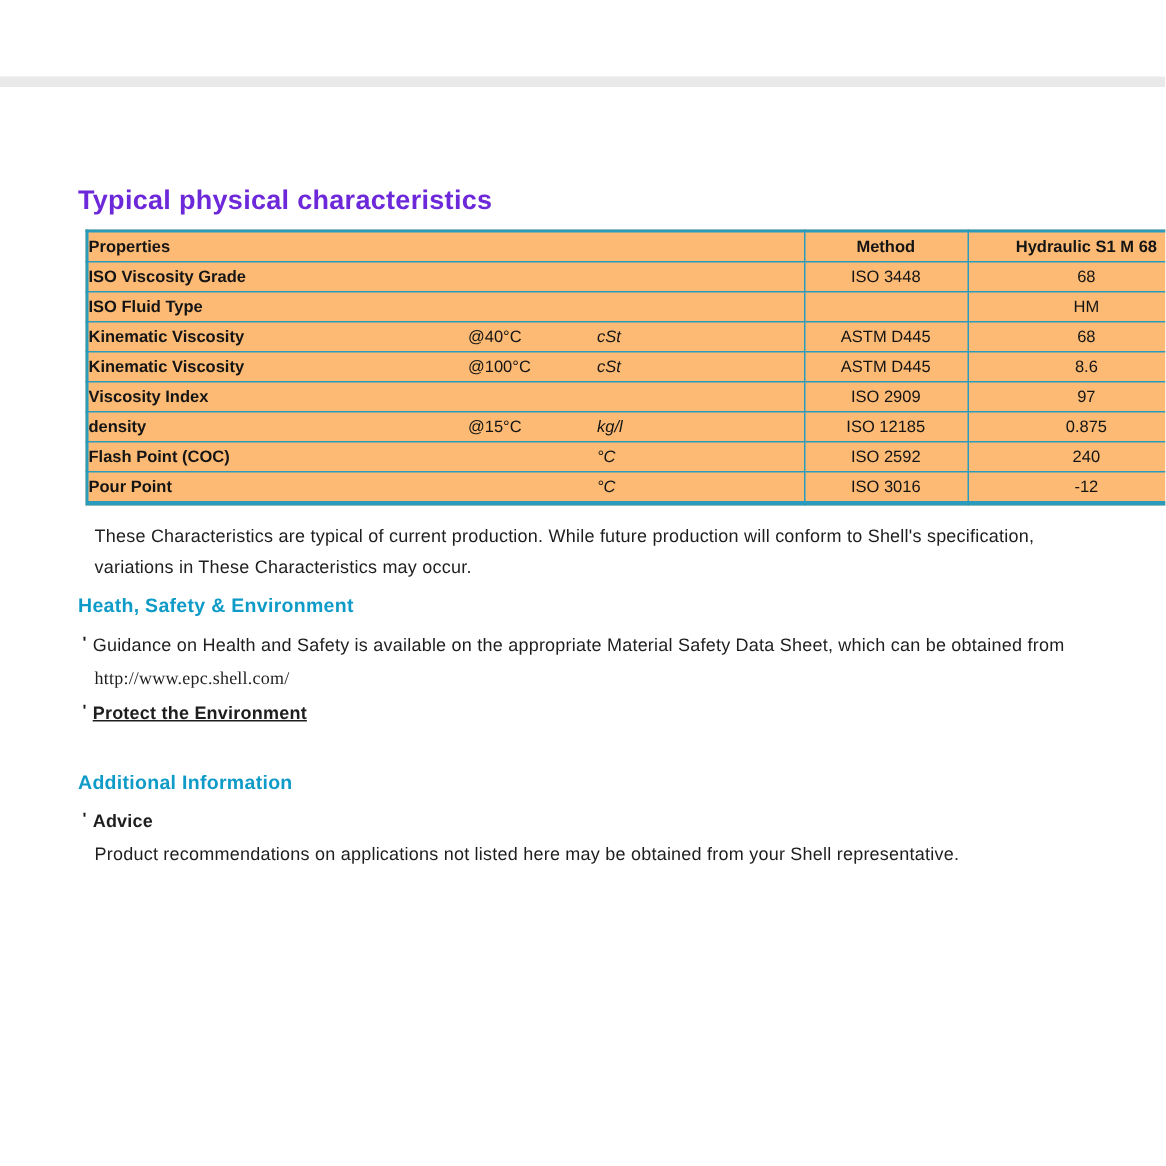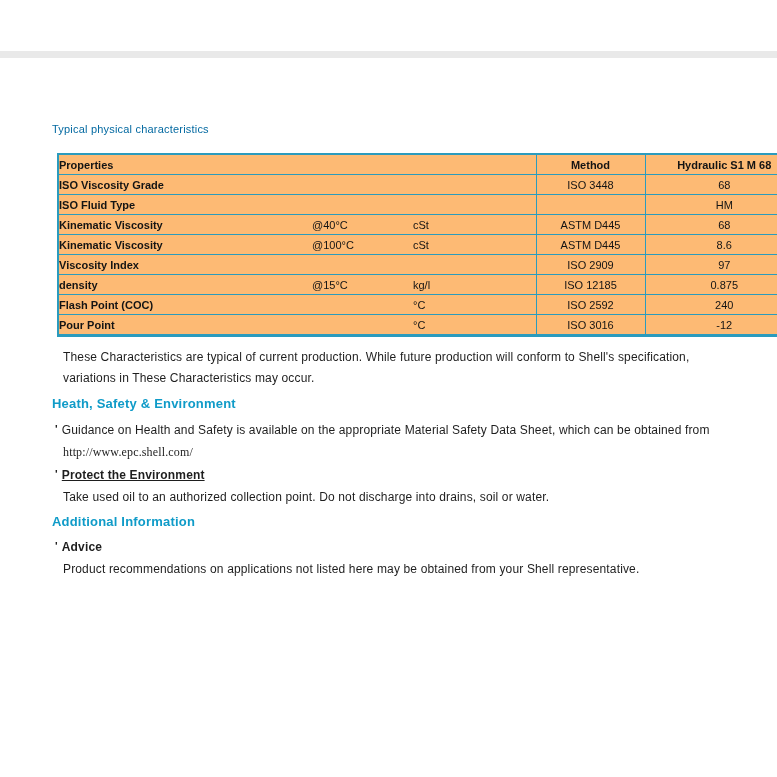--- a/index.html
+++ b/index.html
@@ -2,38 +2,38 @@
 <html><head>
 <meta charset="utf-8">
 <style>
   html,body{margin:0;padding:0;background:#ffffff;}
   .canvas{
     position:relative;width:777px;height:777px;background:#ffffff;overflow:hidden;
     font-family:"Liberation Sans","DejaVu Sans",sans-serif;color:#1b1b1b;
   }
   .gray-band{position:absolute;left:0;top:51px;width:777px;height:7px;background:#e9e9e9;}
   .doc-title{
-    position:absolute;left:52px;top:123px;font-size:11px;font-weight:normal;
-    color:#0369a1;letter-spacing:0.2px;
+    position:absolute;left:52px;top:123px;font-size:18px;font-weight:bold;
+    color:#6d28d9;letter-spacing:0.2px;
   }
   table.spec{
     position:absolute;left:57px;top:153px;width:748px;border-collapse:collapse;
     table-layout:fixed;background:#fdba74;border:2px solid #2b9bbd;border-bottom-width:3px;
   }
   .spec th,.spec td{
     border:1.5px solid #2b9bbd;height:19px;padding:0;font-size:11px;color:#141414;
     vertical-align:middle;white-space:nowrap;overflow:hidden;
   }
   .cA{width:424px;text-align:left;padding-left:6px;position:relative;}
   .cB{width:96px;text-align:center;padding-left:7px;font-weight:normal;}
   .cC{width:140px;text-align:center;font-weight:normal;}
   th.cA,th.cB,th.cC{font-weight:bold;}
   .prop{font-weight:bold;}
   .cond{position:absolute;left:253px;top:50%;transform:translateY(-50%);font-weight:normal;}
-  .unit{position:absolute;left:354px;top:50%;transform:translateY(-50%);font-weight:normal;}
+  .unit{position:absolute;left:339px;top:50%;transform:translateY(-50%);font-weight:normal;font-style:italic;}
   .tline{position:absolute;left:63px;font-size:12px;letter-spacing:0.15px;color:#1e1e1e;white-space:nowrap;}
   .sec-head{position:absolute;left:52px;font-size:13px;font-weight:bold;color:#0f9bc8;letter-spacing:0.2px;white-space:nowrap;}
   .bullet-line{position:absolute;left:55px;font-size:12px;letter-spacing:0.15px;color:#1e1e1e;white-space:nowrap;}
   .tick{display:inline-block;font-size:11px;font-weight:bold;margin-right:4px;vertical-align:top;color:#1e1e1e;}
   .bold{font-weight:bold;}
 </style>
 </head>
 <body>
 
 <div class="canvas">
@@ -96,20 +96,19 @@
 
   <div class="tline" style="top:371px;">variations in These Characteristics may occur.</div>
   <div class="tline" style="top:350px;">These Characteristics are typical of current production. While future production will conform to Shell's specification,</div>
 
   <div class="sec-head" style="top:396px;">Heath, Safety &amp; Environment</div>
 
   <div class="bullet-line" style="top:423px;"><span class="tick">'</span><span>Guidance on Health and Safety is available on the appropriate Material Safety Data Sheet, which can be obtained from</span></div>
   <div class="tline" style="top:445px;font-family:Liberation Serif, serif;">http://www.epc.shell.com/</div>
 
   <div class="bullet-line" style="top:468px;text-decoration:underline;"><span class="tick">'</span><span class="bold">Protect the Environment</span></div>
-  <div class="tline" style="top:490px;">Take used oil to an authorized collection point. Do not discharge into drains, soil or water.</div>
 
   <div class="sec-head" style="top:514px;">Additional Information</div>
 
   <div class="bullet-line" style="top:540px;"><span class="tick">'</span><span class="bold">Advice</span></div>
   <div class="tline" style="top:562px;">Product recommendations on applications not listed here may be obtained from your Shell representative.</div>
 
 </div>
 
 </body></html>

